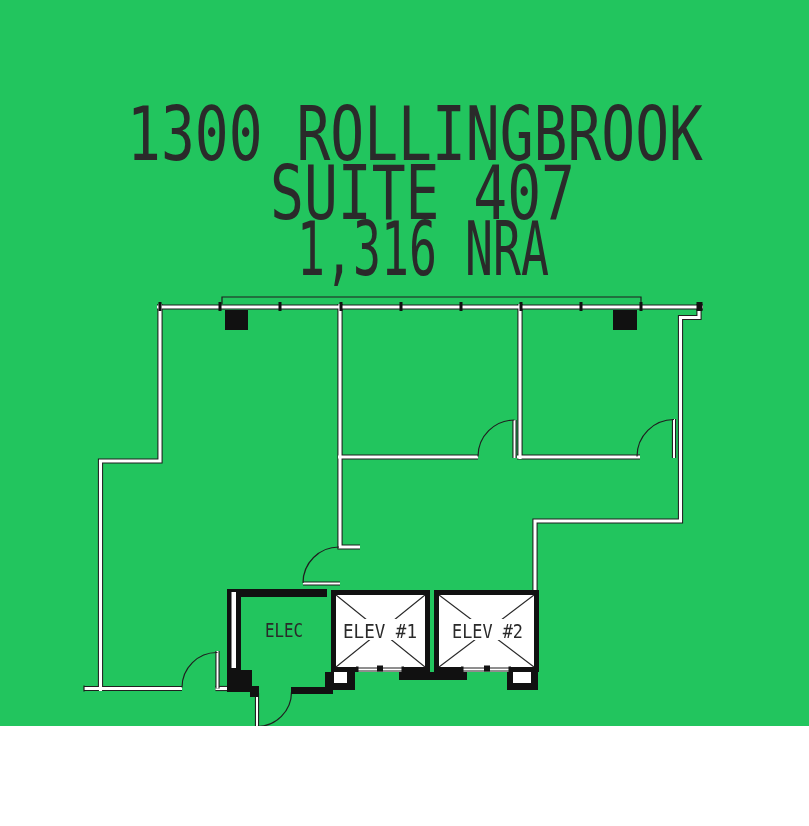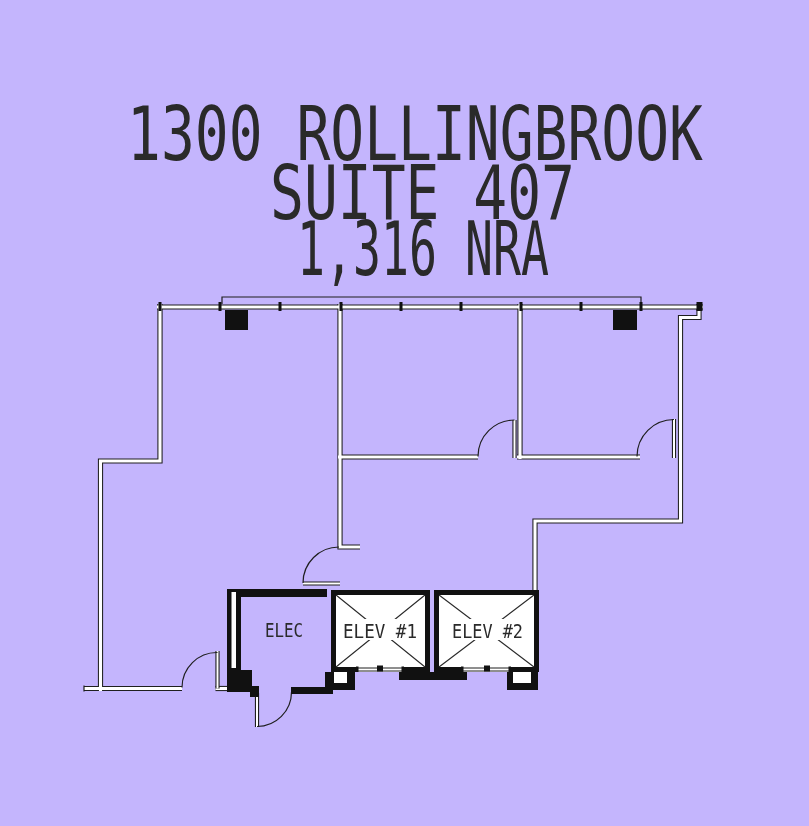--- a/index.html
+++ b/index.html
@@ -3,22 +3,22 @@
 <meta charset="utf-8">
 <style>
   html, body {
     margin: 0;
     padding: 0;
     background: #ffffff;
   }
   .page {
     position: relative;
     width: 809px;
-    height: 826px;
-    background: #c4b5fd;
+    height: 726px;
+    background: #22c55e;
     overflow: hidden;
     font-family: "DejaVu Sans Mono", "Liberation Mono", monospace;
   }
   svg text {
     font-family: "DejaVu Sans Mono", "Liberation Mono", monospace;
     fill: #2a2a2a;
   }
   .wall-blk  { stroke:#1f1f1f; stroke-width:5.2; fill:none; stroke-linejoin:miter; stroke-linecap:butt; }
   .wall-wht  { stroke:#ffffff; stroke-width:3.1; fill:none; stroke-linejoin:miter; stroke-linecap:butt; }
   .leaf-blk  { stroke:#1f1f1f; stroke-width:4.2; fill:none; stroke-linecap:butt; }

